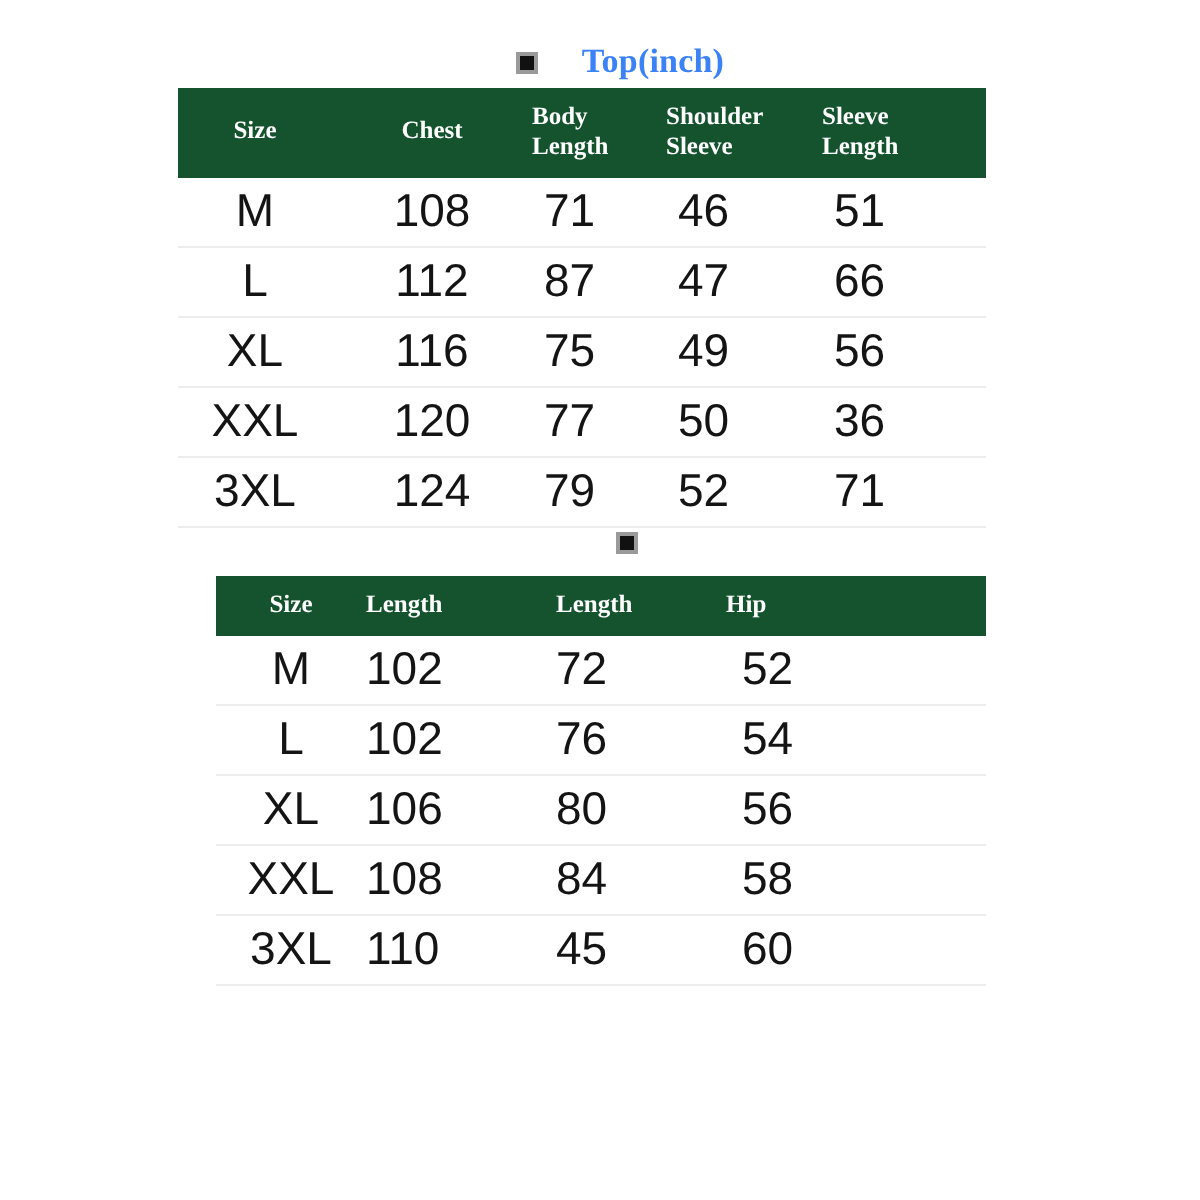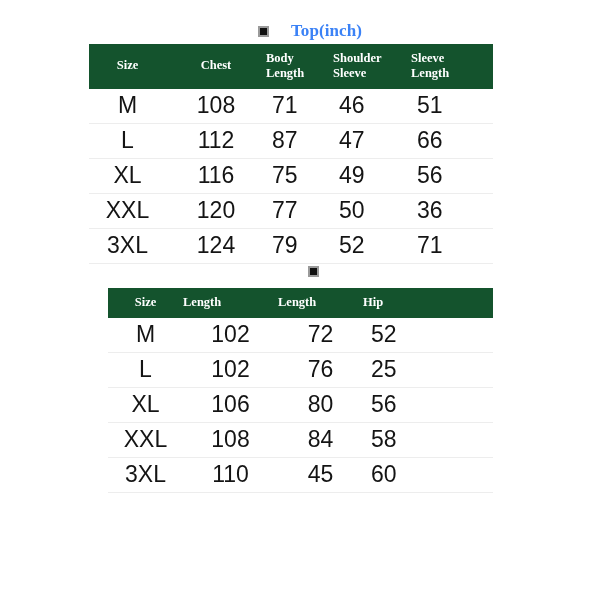--- a/index.html
+++ b/index.html
@@ -128,21 +128,21 @@
   #bottom-table col.c3 { width: 85px; }
   #bottom-table col.c4 { width: 130px; }
 
   #bottom-table thead th.h1 { text-align: center; }
   #bottom-table thead th.h2,
   #bottom-table thead th.h3,
   #bottom-table thead th.h4 { text-align: left; }
 
   #bottom-table tbody td.v1 { text-align: center; }
   #bottom-table tbody td.v2,
-  #bottom-table tbody td.v3 { text-align: center; }
+  #bottom-table tbody td.v3 { }
   #bottom-table tbody td.v4 { text-align: left; padding-left: 8px; }
 
   .hdr-line { display: block; }
 </style>
 </head>
 <body>
 
 <div class="chart-block" id="top-title-block">
   <div class="table-title">
     <span class="bullet-square"></span>
@@ -255,21 +255,21 @@
       <tr>
         <td class="v1">M</td>
         <td class="v2">102</td>
         <td class="v3">72</td>
         <td class="v4">52</td>
       </tr>
       <tr>
         <td class="v1">L</td>
         <td class="v2">102</td>
         <td class="v3">76</td>
-        <td class="v4">25</td>
+        <td class="v4">54</td>
       </tr>
       <tr>
         <td class="v1">XL</td>
         <td class="v2">106</td>
         <td class="v3">80</td>
         <td class="v4">56</td>
       </tr>
       <tr>
         <td class="v1">XXL</td>
         <td class="v2">108</td>

